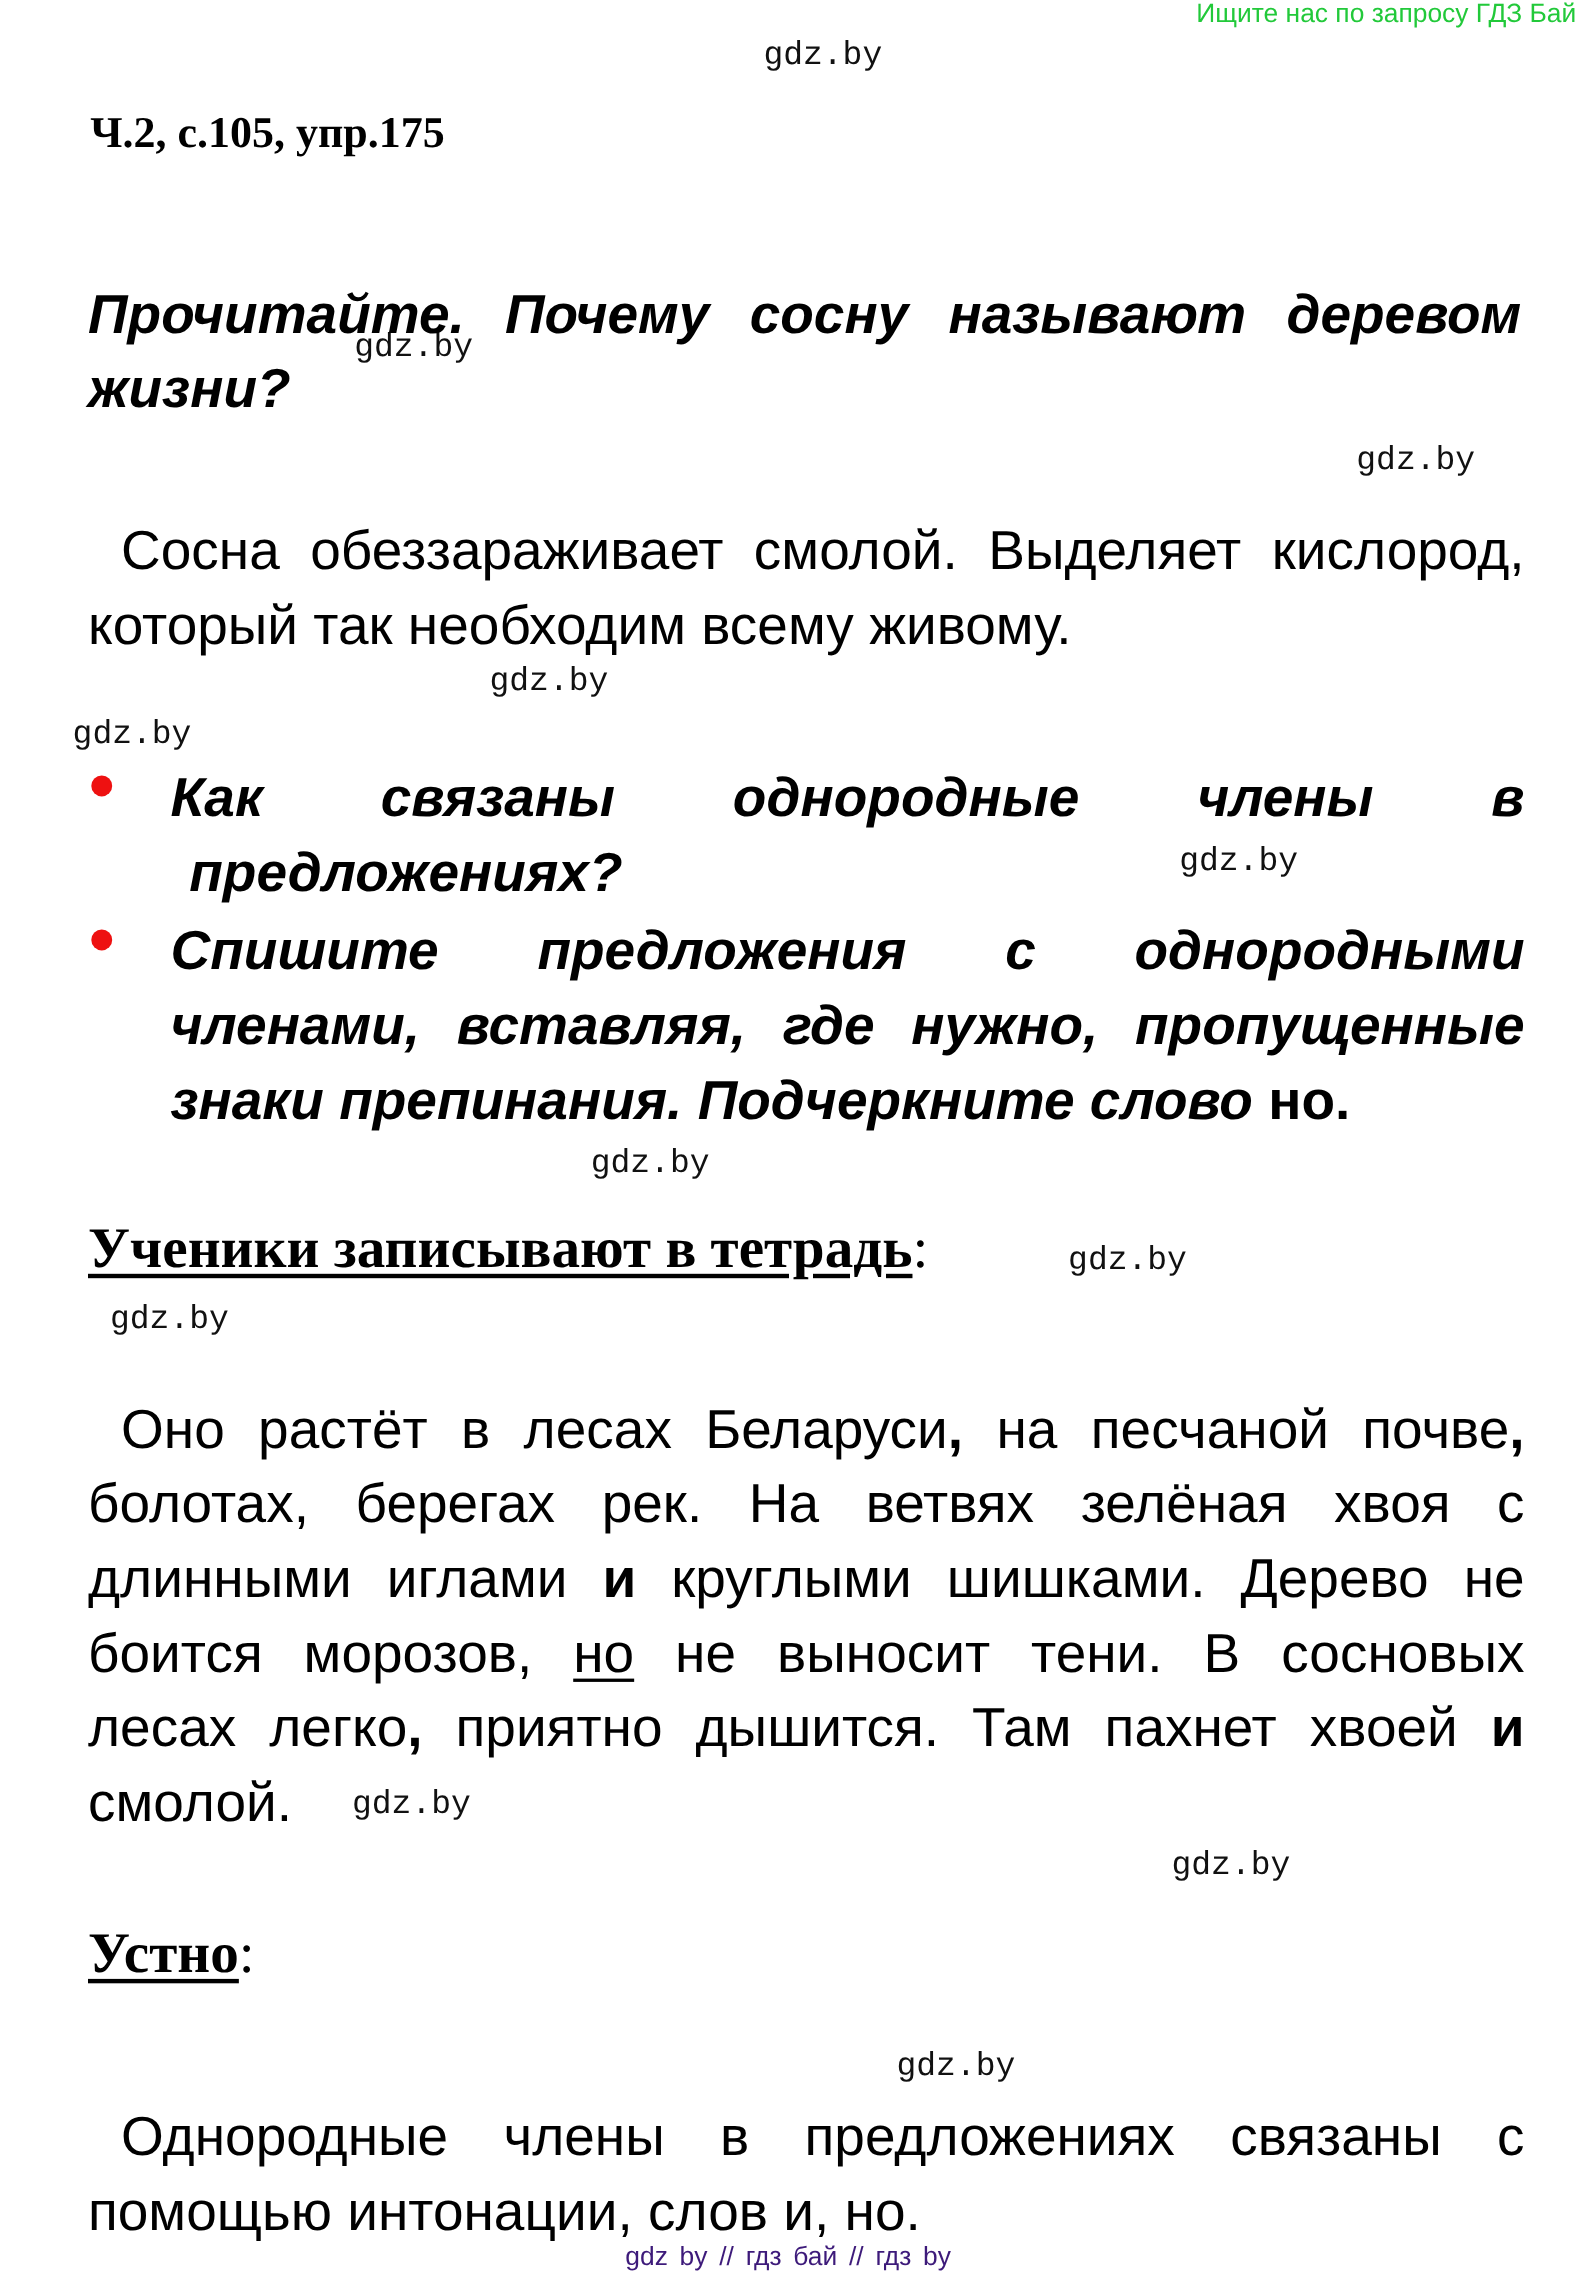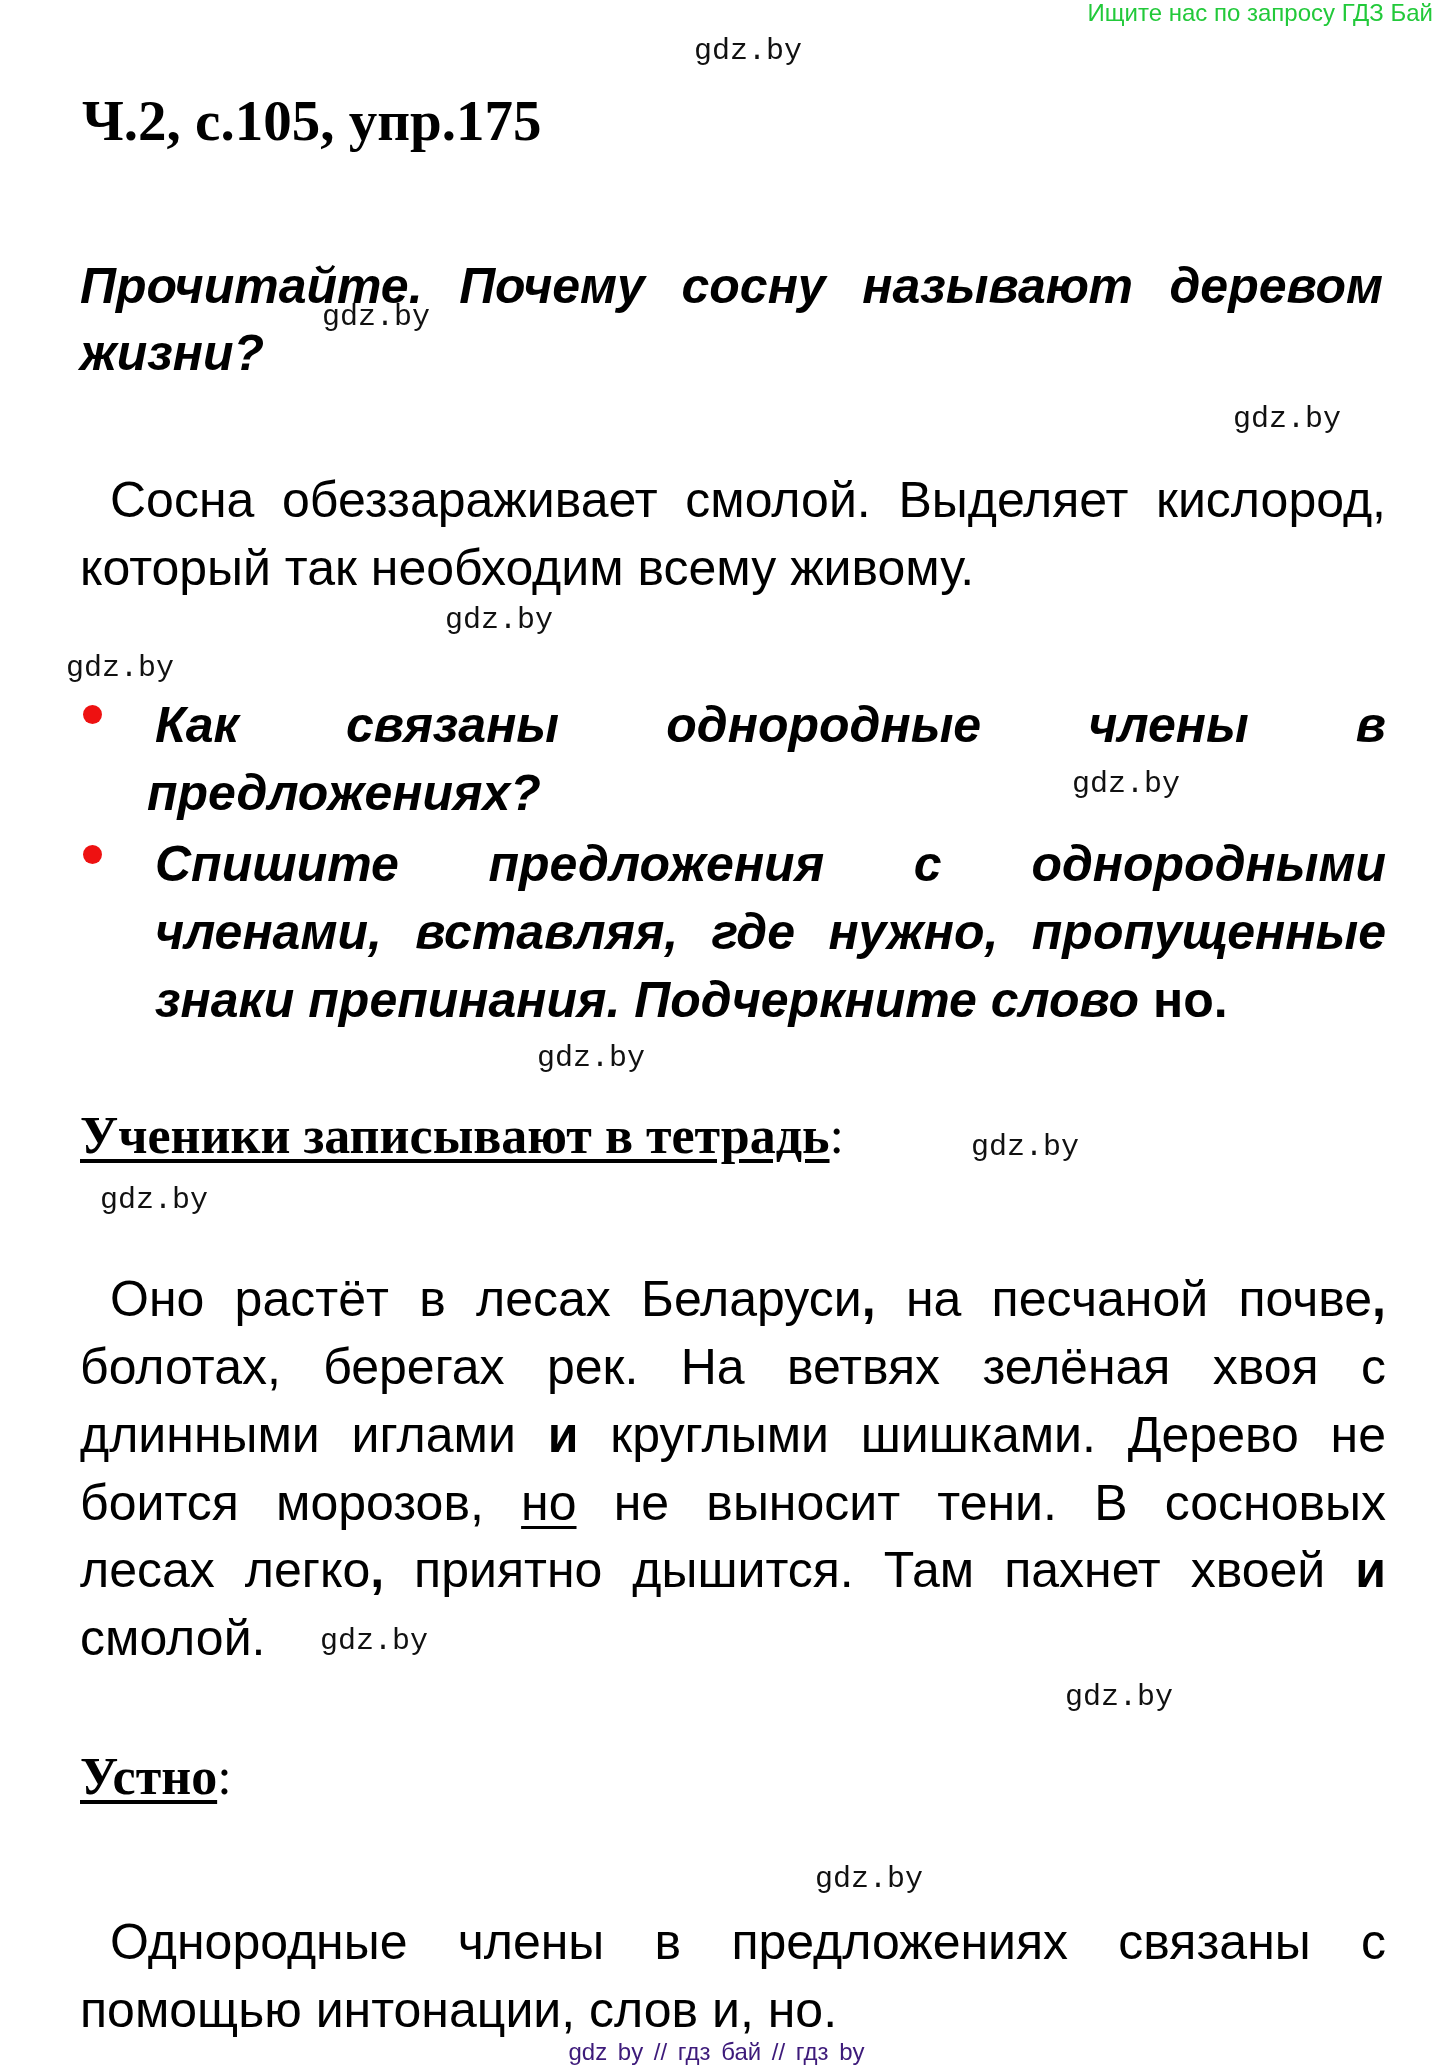--- a/index.html
+++ b/index.html
@@ -1,20 +1,20 @@
 <!DOCTYPE html>
 <html><head>
 <meta charset="utf-8">
 <style>
   html, body { margin:0; padding:0; background:#ffffff; }
   body { width:1433px; height:2069px; position:relative; overflow:hidden; }
   .abs { position:absolute; white-space:nowrap; }
   .promo { left:0; width:1433px; text-align:right; top:0; font-family:"Liberation Sans", sans-serif; font-size:24px; color:#22c93a; line-height:26px; }
   .wm { font-family:Liberation Mono, monospace; font-size:30px; color:#111; line-height:34px; }
-  .title { left:82px; top:88px; font-family:"Liberation Serif", serif; font-weight:bold; font-size:57px; line-height:66px; color:#000; }
+  .title { left:82px; top:88px; font-family:"Liberation Serif", serif; font-weight:bold; font-size:40px; line-height:66px; color:#000; }
   .line { font-family:Liberation Sans, sans-serif; color:#000; font-size:50px; line-height:60px;margin-top:12px; }
   .just { text-align:justify; text-align-last:justify; white-space:normal; }
   .bi { font-weight:bold; font-style:italic; }
   .bullet-dot { width:19px; height:19px; border-radius:50%; background:#ee1111; }
   .heading { font-family:"Liberation Serif", serif; font-weight:bold; font-size:52px; line-height:60px; color:#000; }
   .heading u { text-decoration:underline; text-decoration-thickness:4px; text-underline-offset:6px; }
   .colon { font-weight:normal; }
   .b { font-weight:bold; }
   .ul { text-decoration:underline; text-decoration-thickness:3px; text-underline-offset:6px; }
   .footer { left:0; width:1433px; text-align:center; top:2038px; font-family:"Liberation Sans", sans-serif; font-size:24px; color:#3d1a7a; line-height:28px; word-spacing:4px; }
@@ -46,21 +46,21 @@
   <span>называют</span>
   <span>деревом</span>
 </div>
 <div class="abs line bi" style="left:80px;top:311px;">жизни?</div>
 
 <div class="abs line just" style="left:110px;top:458px;width:1276px;">Сосна обеззараживает смолой. Выделяет кислород,</div>
 <div class="abs line" style="left:80px;top:526px;">который так необходим всему живому.</div>
 
 <div class="abs bullet-dot" style="left:83px;top:705px;"></div>
 <div class="abs line bi just" style="left:155px;top:683px;width:1231px;">Как связаны однородные члены в</div>
-<div class="abs line bi" style="left:147px;top:751px;text-align:center;">предложениях?</div>
+<div class="abs line bi" style="left:172px;top:751px;text-align:center;">предложениях?</div>
 
 <div class="abs bullet-dot" style="left:83px;top:845px;"></div>
 <div class="abs line bi just" style="left:155px;top:822px;width:1231px;">Спишите предложения с однородными</div>
 <div class="abs line bi just" style="left:155px;top:890px;width:1231px;">членами, вставляя, где нужно, пропущенные</div>
 <div class="abs line" style="left:155px;top:958px;">
   <span class="bi">знаки препинания. Подчеркните слово</span>
   <span class="b">но.</span>
 </div>
 
 <div class="abs heading" style="left:80px;top:1106px;">

